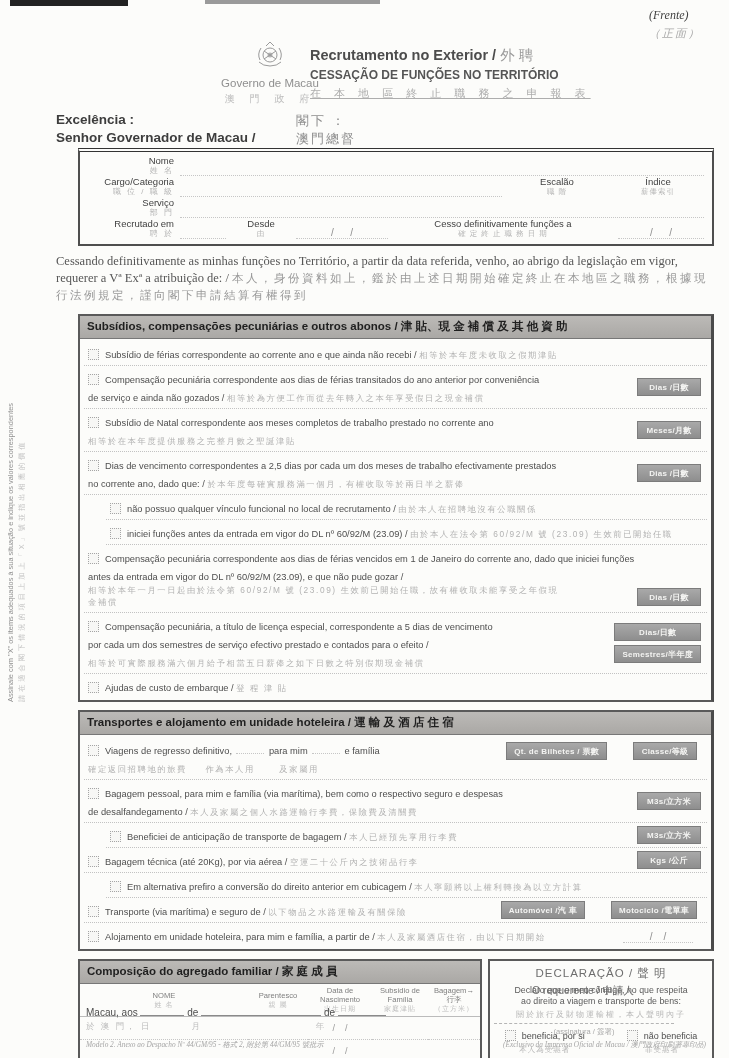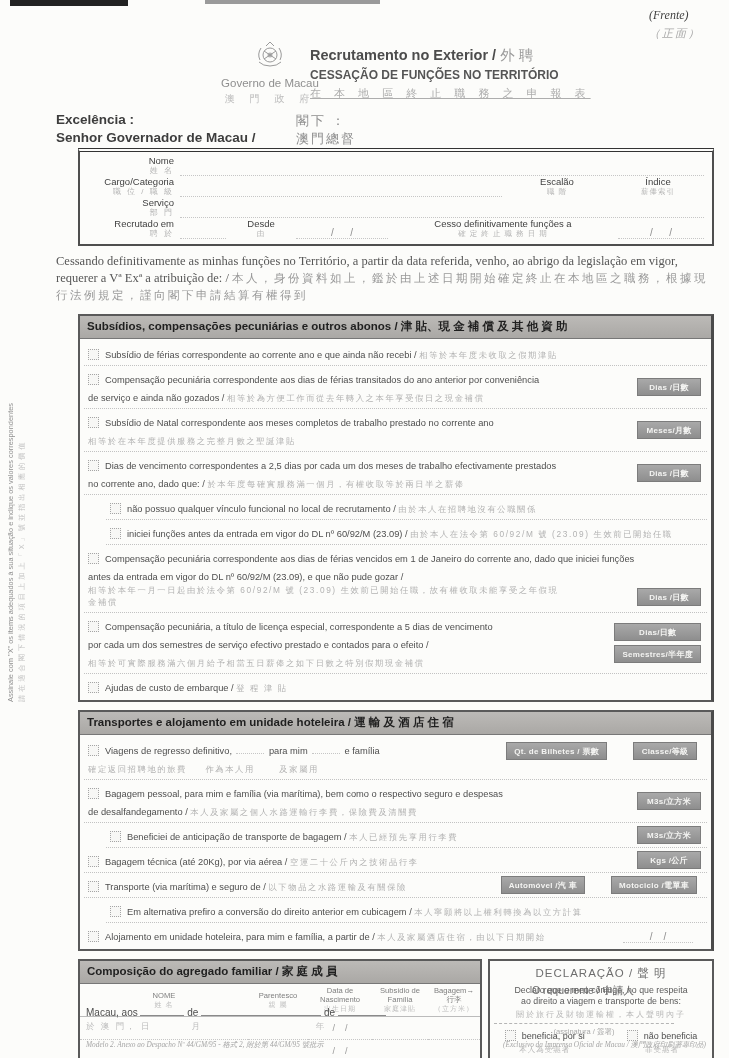--- a/index.html
+++ b/index.html
@@ -314,29 +314,29 @@
           <span class="badge-col">
               <span class="badge">M3s/立方米</span>
             </span>
         </div>
         <div class="frow">
           <span class="cb"></span><span class="pt">Bagagem técnica (até 20Kg), por via aérea / </span><span class="zh">空運二十公斤內之技術品行李</span>
           <span class="badge-col">
               <span class="badge">Kgs /公斤</span>
             </span>
         </div>
+        <div class="frow norb indent">
+          <span class="cb"></span><span class="pt">Em alternativa prefiro a conversão do direito anterior em cubicagem / </span><span class="zh">本人寧願將以上權利轉換為以立方計算</span>
+        </div>
         <div class="frow" style="padding-right:270px">
           <span class="cb"></span><span class="pt">Transporte (via marítima) e seguro de / </span><span class="zh">以下物品之水路運輸及有關保險</span>
           <span class="t1badges" style="top:3px">
             <span class="badge">Automóvel /汽 車</span>
             <span class="badge" style="min-width:86px">Motociclo /電單車</span>
           </span>
-        </div>
-        <div class="frow norb indent">
-          <span class="cb"></span><span class="pt">Em alternativa prefiro a conversão do direito anterior em cubicagem / </span><span class="zh">本人寧願將以上權利轉換為以立方計算</span>
         </div>
         <div class="frow norb" style="padding-right:110px">
           <span class="cb"></span><span class="pt">Alojamento em unidade hoteleira, para mim e família, a partir de / </span><span class="zh">本人及家屬酒店住宿，由以下日期開始</span>
           <span class="slashes date-right">/    /</span>
         </div>
       </div>
     </div>
 
     <div class="bottomgrid">
       <div class="famcol">

